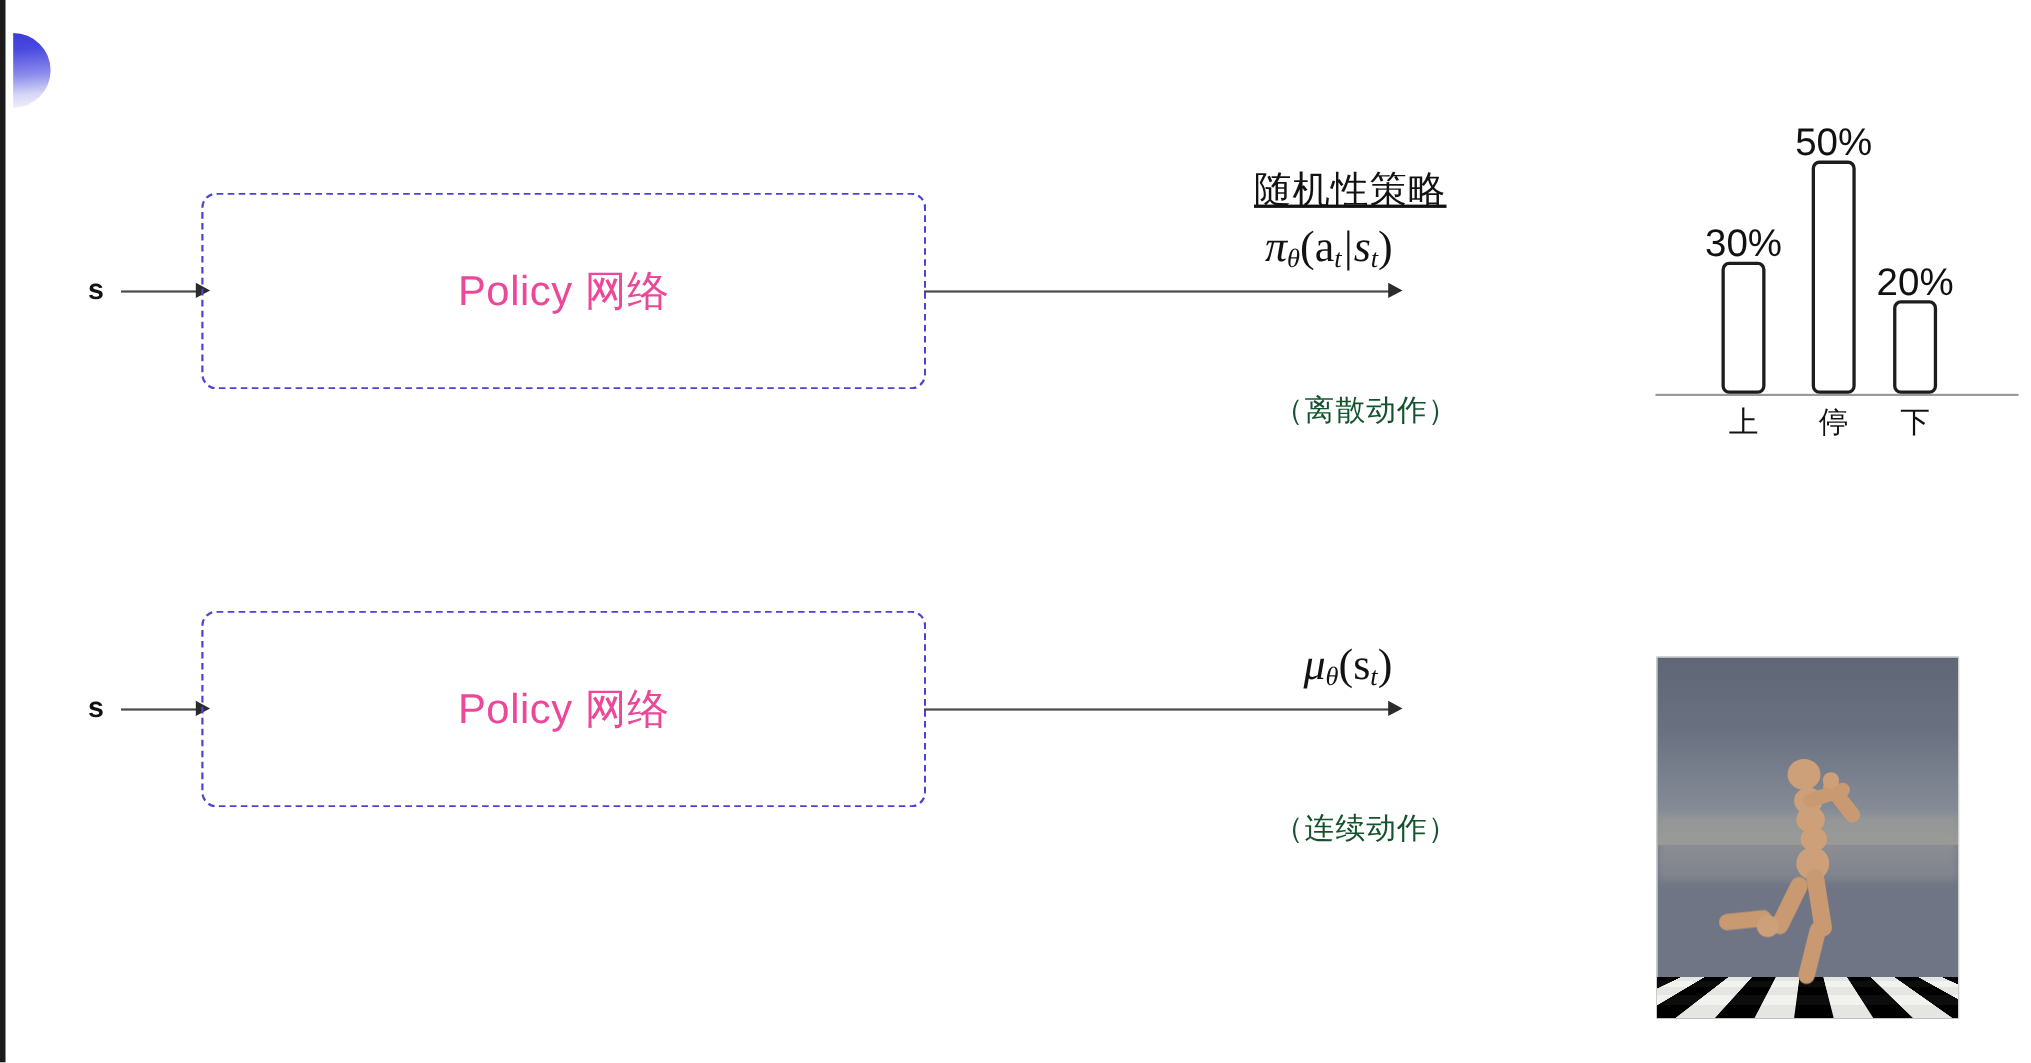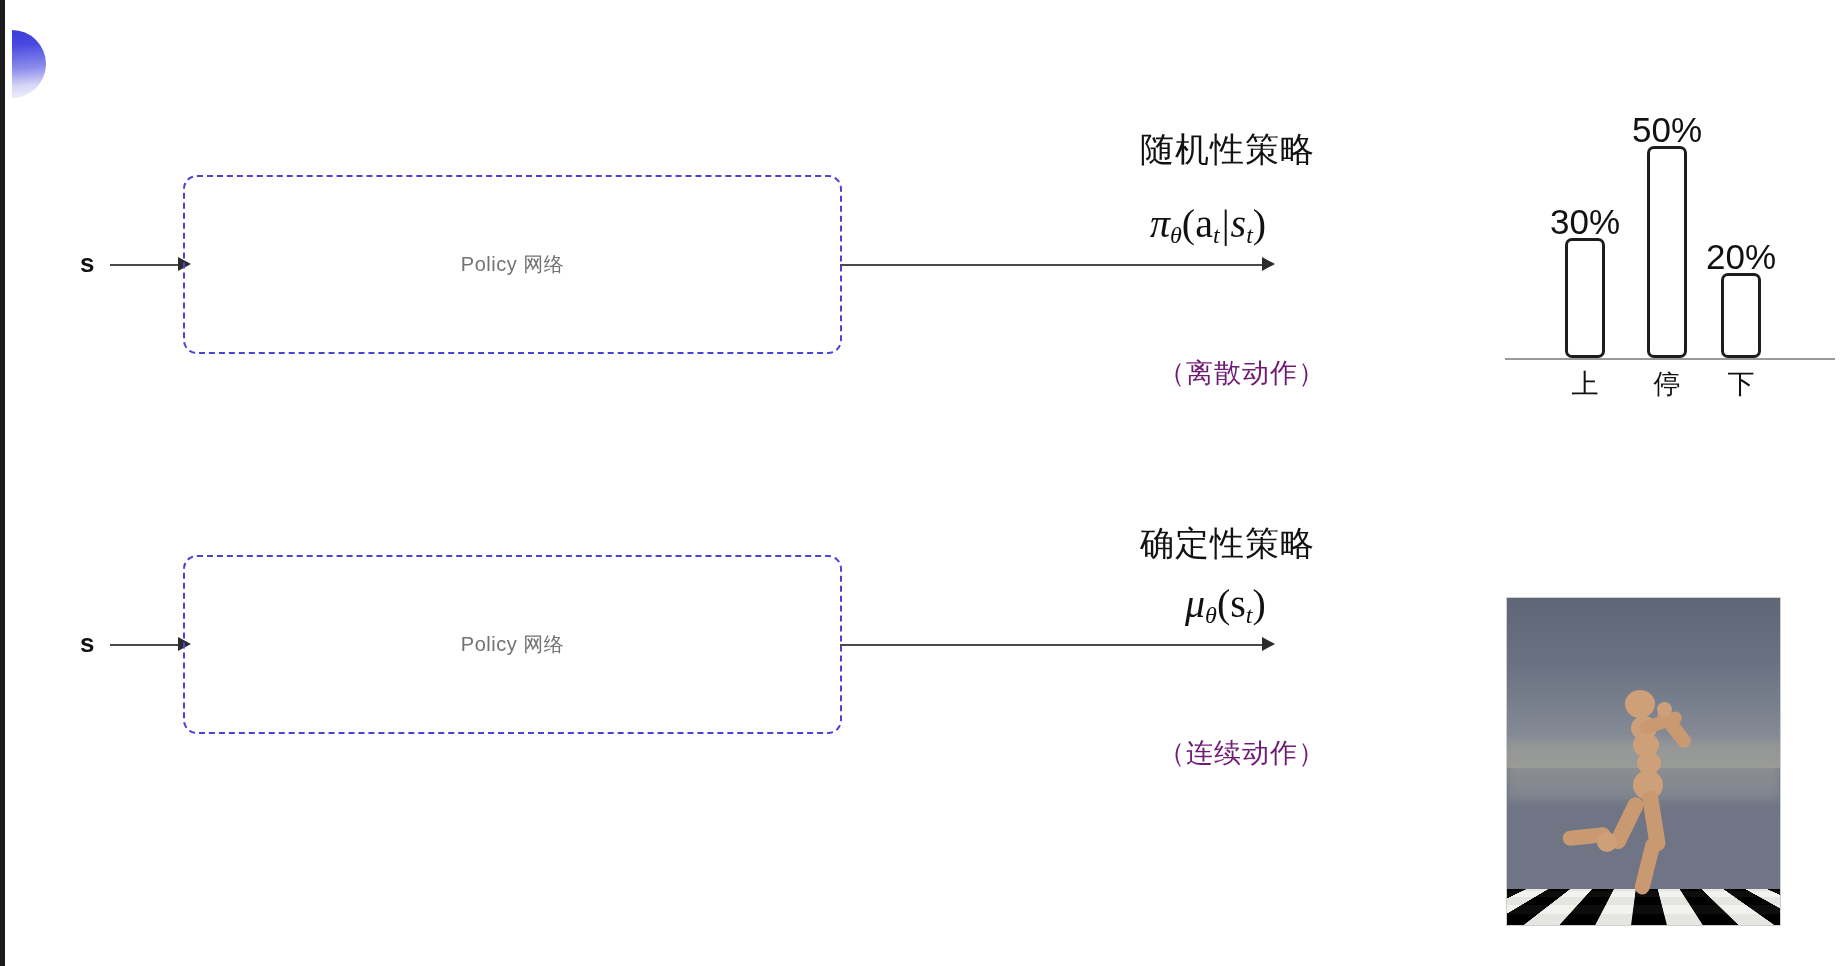--- a/index.html
+++ b/index.html
@@ -51,21 +51,21 @@
     border-left:13px solid #2b2b2b;
   }
   .policy-box{
     position:absolute;
     border:2.5px dashed #4a43d6;
     border-radius:14px;
     background:transparent;
     display:flex;align-items:center;justify-content:center;
   }
   .policy-box-label{
-    font-size:20px;color:#737373;
+    font-size:38px;color:#ec4899;
     font-family:"Liberation Sans","DejaVu Sans",sans-serif;
     letter-spacing:.5px;
   }
 
   
   .ann-title{
     position:absolute;
     font-size:34px;color:#121212;
     white-space:nowrap;letter-spacing:1px;
   }
@@ -75,21 +75,21 @@
     font-style:italic;
     font-size:40px;color:#121212;
     white-space:nowrap;
   }
   .ann-formula sub{
     font-size:.6em;vertical-align:-.25em;font-style:italic;
   }
   .ann-formula .paren{font-style:normal;}
   .ann-red{
     position:absolute;
-    font-size:27px;color:#701a75;
+    font-size:27px;color:#14532d;
     white-space:nowrap;letter-spacing:1px;
   }
 
   
   .chart{position:absolute;}
   .chart-baseline{
     position:absolute;left:0;bottom:0;height:0;
     border-top:2px solid #9a9a9a;
   }
   .bar{
@@ -158,21 +158,21 @@
   <div class="arrow-line" style="left:110px;top:264px;width:72px;"></div>
   <div class="arrow-head" style="left:178px;top:257px;"></div>
 
   <div class="policy-box" style="left:183px;top:175px;width:655px;height:175px;">
     <span class="policy-box-label">Policy 网络</span>
   </div>
 
   <div class="arrow-line" style="left:840px;top:264px;width:428px;"></div>
   <div class="arrow-head" style="left:1262px;top:257px;"></div>
 
-  <div class="ann-title" style="left:1140px;top:127px;">随机性策略</div>
+  <div class="ann-title" style="left:1140px;top:150px;text-decoration:underline;">随机性策略</div>
 
   <div class="ann-formula" style="left:1150px;top:200px;">
     <span>π</span><sub>θ</sub><span class="paren">(a</span><sub>t</sub><span>|s</span><sub>t</sub><span class="paren">)</span>
   </div>
 
   <div class="ann-red" style="left:1158px;top:355px;">（离散动作）</div>
 
   <div class="chart" style="left:1505px;top:110px;width:330px;height:250px;">
 
     <div class="chart-baseline" style="width:330px;"></div>
@@ -195,21 +195,20 @@
   <div class="arrow-line" style="left:110px;top:644px;width:72px;"></div>
   <div class="arrow-head" style="left:178px;top:637px;"></div>
 
   <div class="policy-box" style="left:183px;top:555px;width:655px;height:175px;">
     <span class="policy-box-label">Policy 网络</span>
   </div>
 
   <div class="arrow-line" style="left:840px;top:644px;width:428px;"></div>
   <div class="arrow-head" style="left:1262px;top:637px;"></div>
 
-  <div class="ann-title" style="left:1140px;top:521px;">确定性策略</div>
 
   <div class="ann-formula" style="left:1185px;top:580px;">
     <span>μ</span><sub>θ</sub><span class="paren">(s</span><sub>t</sub><span class="paren">)</span>
   </div>
 
   <div class="ann-red" style="left:1158px;top:735px;">（连续动作）</div>
 
   <div class="sim" style="left:1506px;top:597px;width:273px;height:327px;">
     <div class="sim-sky"></div>
     <div class="sim-floor"></div>

